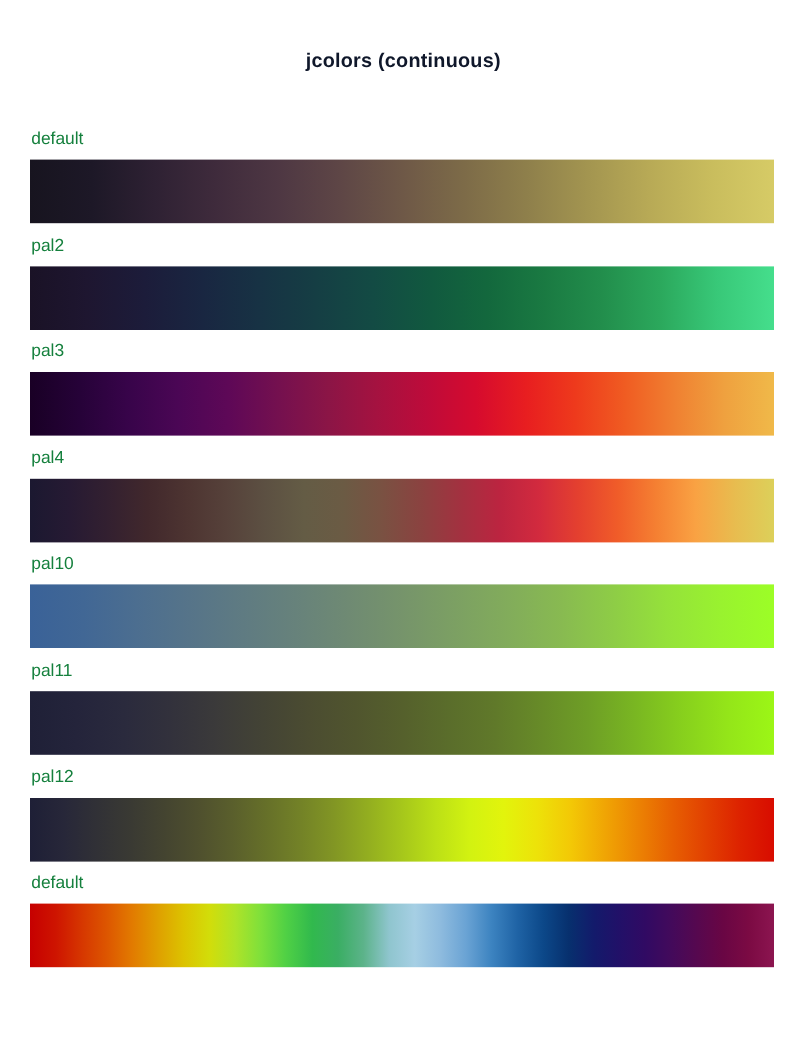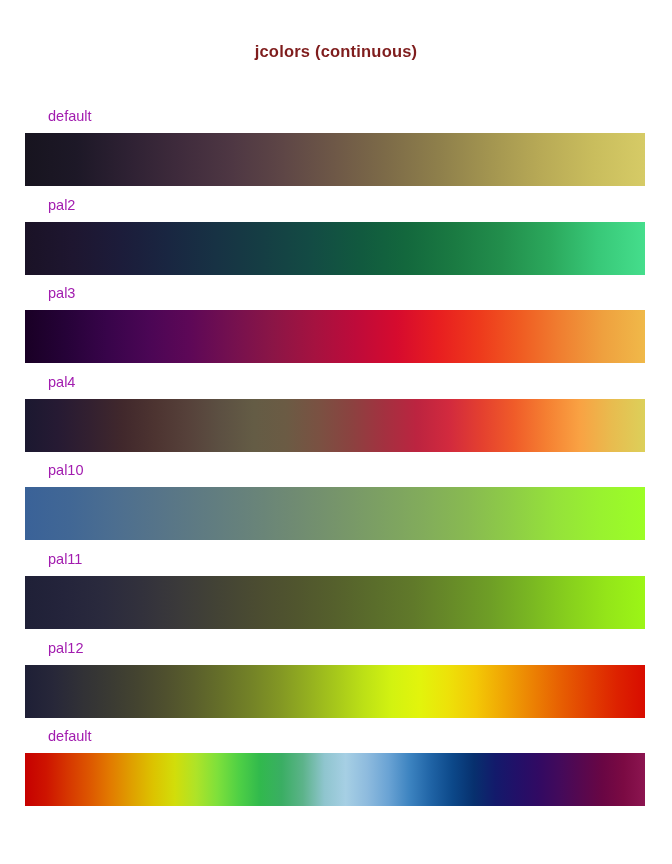--- a/index.html
+++ b/index.html
@@ -23,39 +23,39 @@
   }
   #plot-title {
     position: absolute;
     top: 42px;
     left: 0;
     width: 672px;
     text-align: center;
     font-size: 16.5px;
     font-weight: bold;
     letter-spacing: 0.2px;
-    color: #7f1d1d;
+    color: #0f172a;
   }
   #palette-list {
     position: absolute;
     top: 108px;
     left: 0;
     width: 672px;
   }
   .palette-row {
     position: relative;
     height: 88.6px;
   }
   .palette-label {
     position: absolute;
-    left: 48px;
+    left: 26px;
     top: 0px;
     font-size: 14.5px;
     line-height: 17px;
-    color: #a21caf;
+    color: #15803d;
     white-space: nowrap;
   }
   .palette-bar {
     position: absolute;
     left: 25px;
     top: 25px;
     width: 620px;
     height: 53px;
   }
 </style>

